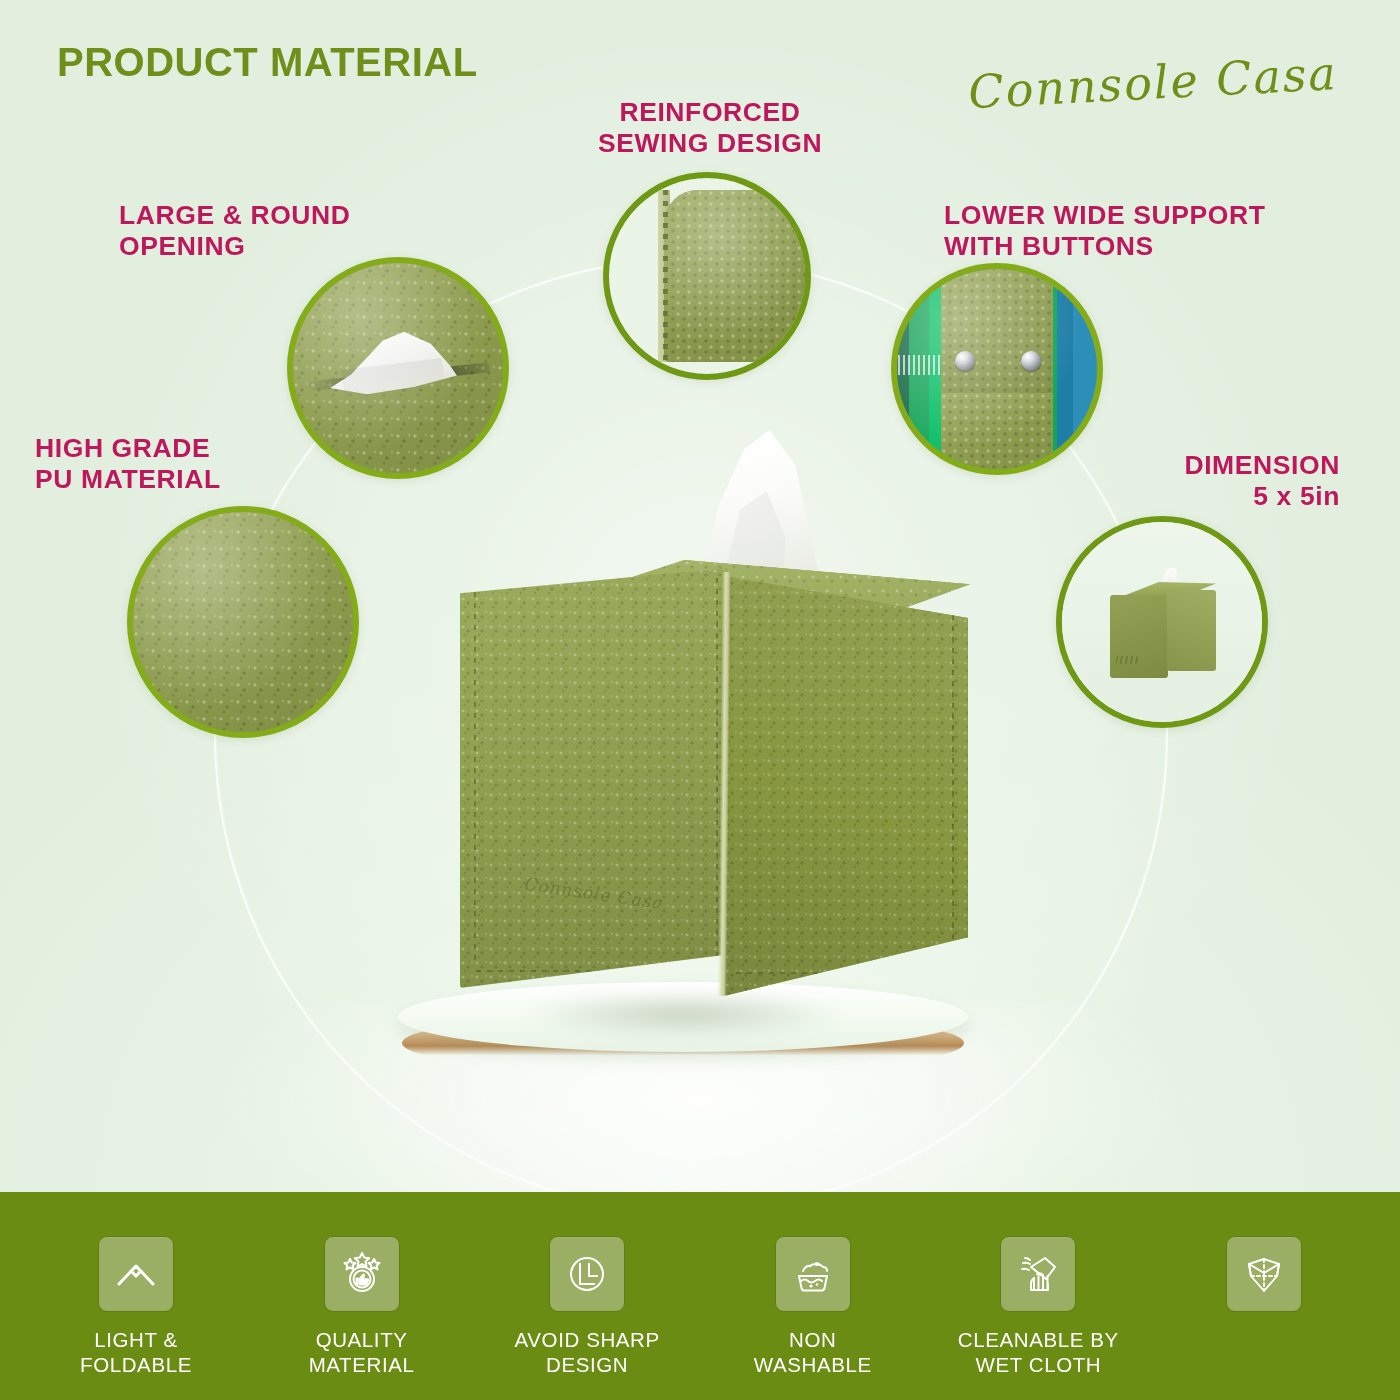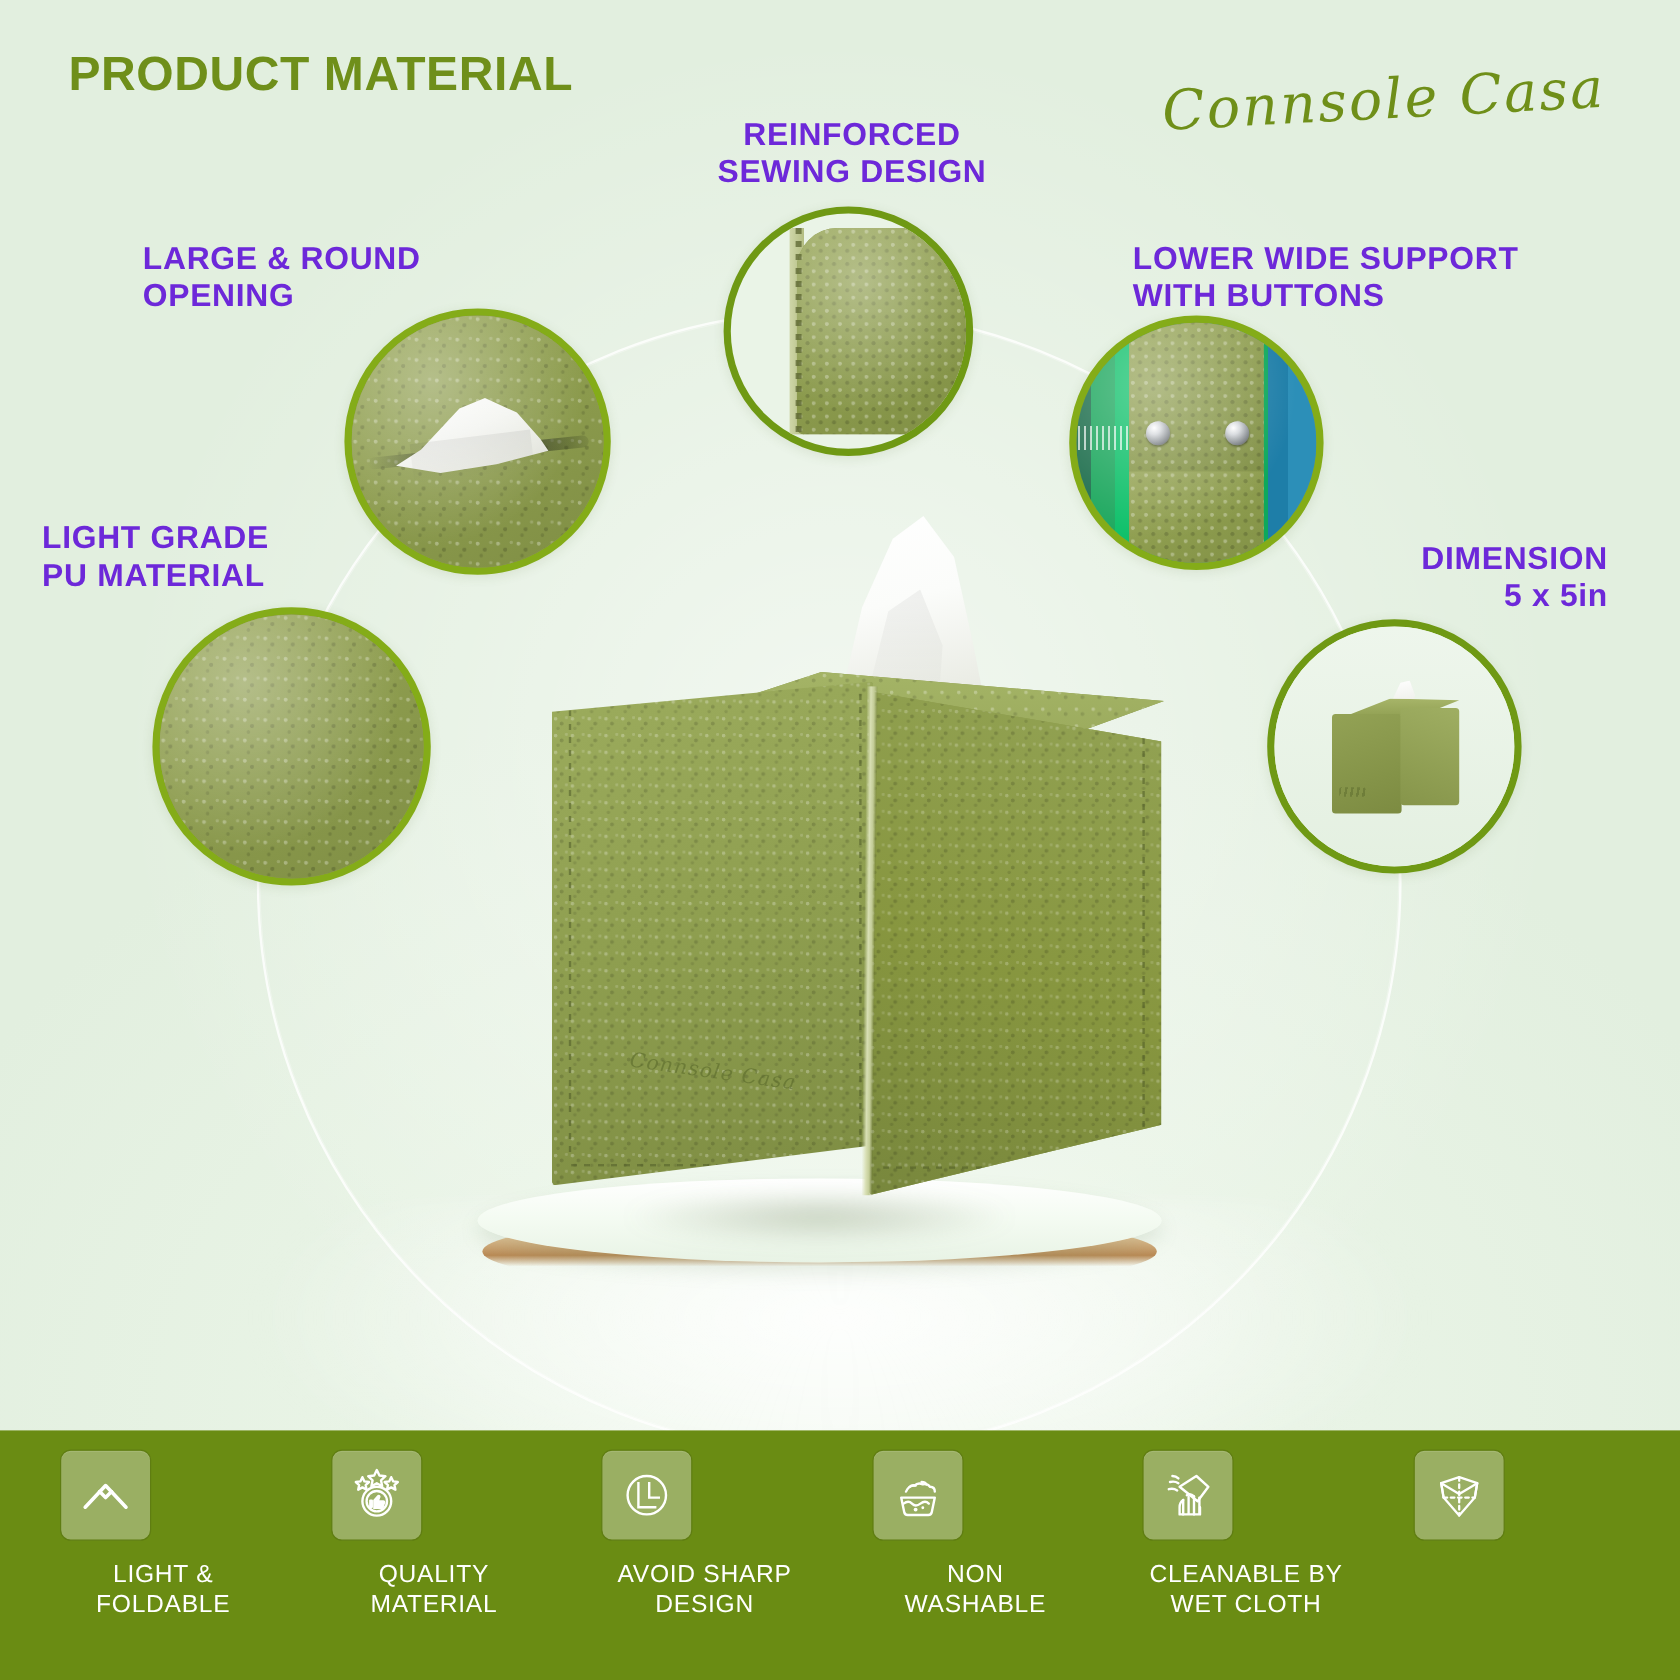--- a/index.html
+++ b/index.html
@@ -50,21 +50,21 @@
     color:#6f8f19;
     letter-spacing:2px;
     transform:rotate(-3deg);
     transform-origin:right center;
     white-space:nowrap;
   }
 
   
   .flabel{
     position:absolute;
-    color:#6d28d9;font-weight:bold;
+    color:#be185d;font-weight:bold;
     font-size:26.5px;line-height:1.16;letter-spacing:.6px;
     white-space:pre-line;
   }
   .flabel.l-open   {left:119px;top:200px;text-align:left;}
   .flabel.l-sew    {left:530px;top:97px;width:360px;text-align:center;}
   .flabel.l-button {left:944px;top:200px;width:392px;}
   .flabel.l-pu     {left:35px;top:433px;text-align:left;}
   .flabel.l-dim    {left:1040px;top:450px;width:300px;text-align:right;}
 
   
@@ -292,22 +292,22 @@
   .benefits{
     position:absolute;left:0;top:1192px;width:1400px;height:208px;
     background:#6a8c13;
   }
   .ben-row{
     position:absolute;left:0;top:0;width:1400px;height:208px;
     display:flex;align-items:flex-start;justify-content:space-between;
     padding:0 50px;box-sizing:border-box;
   }
   .ben{
-    width:172px;display:flex;flex-direction:column;
-    padding-top:16px;
+    width:172px;display:flex;flex-direction:column;align-items:center;
+    padding-top:44px;
   }
   .ben-icon{
     width:74px;height:74px;border-radius:9px;
     background:#9aaf63;border:1px solid #5f7d12;
     display:flex;align-items:center;justify-content:center;
     box-shadow:0 1px 0 rgba(255,255,255,.10) inset;
   }
   .ben-icon svg{display:block;}
   .ben-label{
     margin-top:15px;color:#ffffff;text-align:center;
@@ -327,21 +327,21 @@
 
   <div class="page-title">PRODUCT MATERIAL</div>
   <div class="brand">Connsole Casa</div>
 
   <div class="flabel l-open">LARGE &amp; ROUND
 OPENING</div>
   <div class="flabel l-sew">REINFORCED
 SEWING DESIGN</div>
   <div class="flabel l-button">LOWER WIDE SUPPORT
 WITH BUTTONS</div>
-  <div class="flabel l-pu">LIGHT GRADE
+  <div class="flabel l-pu">HIGH GRADE
 PU MATERIAL</div>
   <div class="flabel l-dim">DIMENSION
 5 x 5in</div>
 
   <div class="bubble" id="bub-open">
     <div class="leather"></div>
     <div class="slit"></div>
     <div class="tissue-pull"></div>
     <div class="tissue-fold"></div>
     <div class="sheen"></div>

